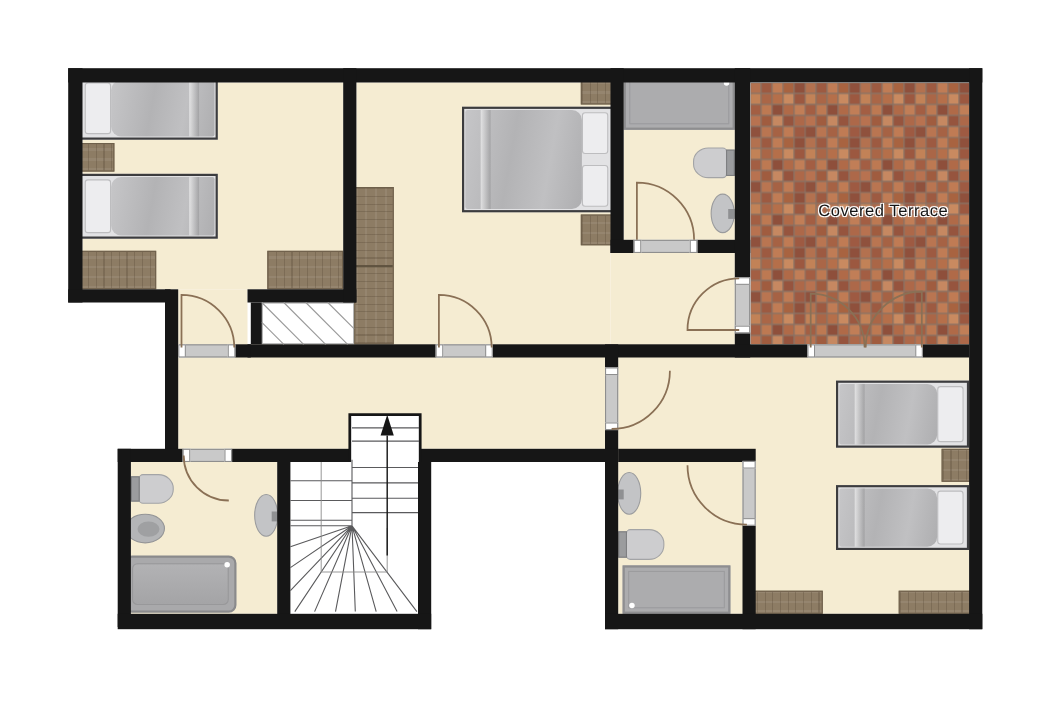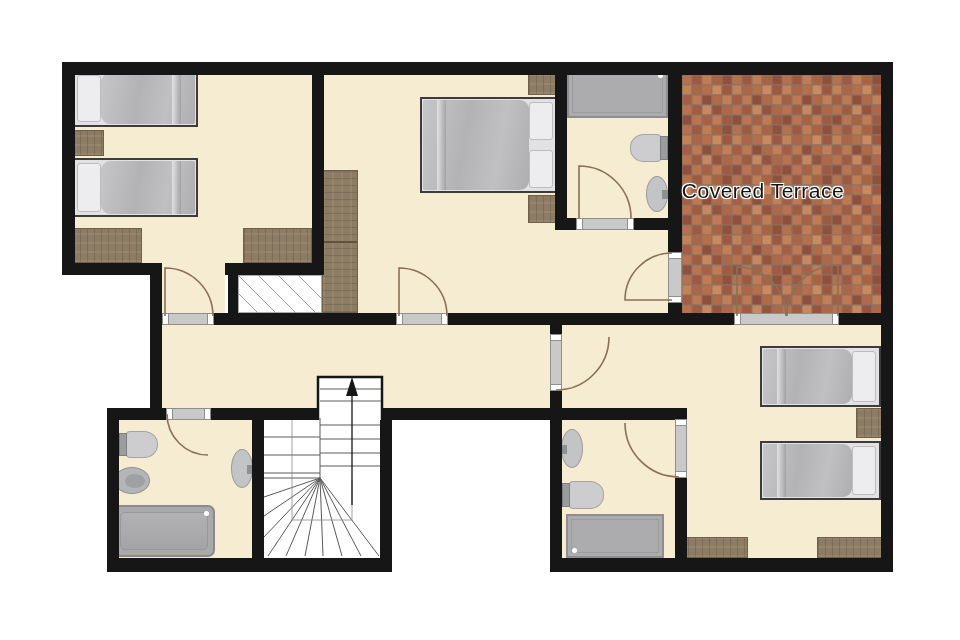--- a/index.html
+++ b/index.html
@@ -53,22 +53,22 @@
   .bidet{background:var(--fixture-mid);border:1px solid #939496;border-radius:50%;}
   .bidet i{position:absolute;left:30%;top:22%;right:12%;bottom:22%;background:#9fa0a2;border-radius:50%;}
   .sink{background:#c3c4c6;border:1px solid #9a9b9d;border-radius:50%;}
   .sink i{position:absolute;top:50%;width:6px;height:9px;margin-top:-4px;background:#8f9092;}
   .sink.tap-right i{right:-1px;} .sink.tap-left i{left:-1px;}
   .shower{background:var(--fixture-dark);border:2px solid #8e8e90;}
   .shower i{position:absolute;inset:3px;border:1px solid #9c9c9e;}
   .tub{background:#a9a9ab;border:2px solid #8a8a8c;border-radius:7px;}
   .tub i{position:absolute;inset:5px;border:1px solid #98989a;border-radius:5px;background:linear-gradient(180deg,#b2b2b4,#a4a4a6);}
   .drain{position:absolute;width:5px;height:5px;background:#fff;border-radius:50%;z-index:3;}
-  .terrace-label{position:absolute;left:648px;top:75px;width:230px;height:232px;display:flex;align-items:center;justify-content:center;z-index:6;
-    font-size:21px;letter-spacing:0.5px;color:var(--terrace-text);white-space:nowrap;
+  .terrace-label{position:absolute;left:688px;top:75px;width:230px;height:232px;display:flex;align-items:center;justify-content:center;z-index:6;
+    font-size:15px;letter-spacing:0.5px;color:var(--terrace-text);white-space:nowrap;
     text-shadow:-1px -1px 0 #fff,1px -1px 0 #fff,-1px 1px 0 #fff,1px 1px 0 #fff,0 0 3px #fff;}
   .arc{stroke:var(--door-arc);stroke-width:1.6;fill:none;}
   .tread{stroke:var(--stair-line);stroke-width:1;fill:none;}
   .guide{stroke:#8a8a8a;stroke-width:0.8;fill:none;}
   .hatchline{stroke:var(--hatch-line);stroke-width:1;fill:none;}
   .colborder{stroke:var(--wall);stroke-width:2.5;fill:none;}
   .arrowline{stroke:#161616;stroke-width:1.3;fill:none;}
 </style>
 </head>
 <body>

